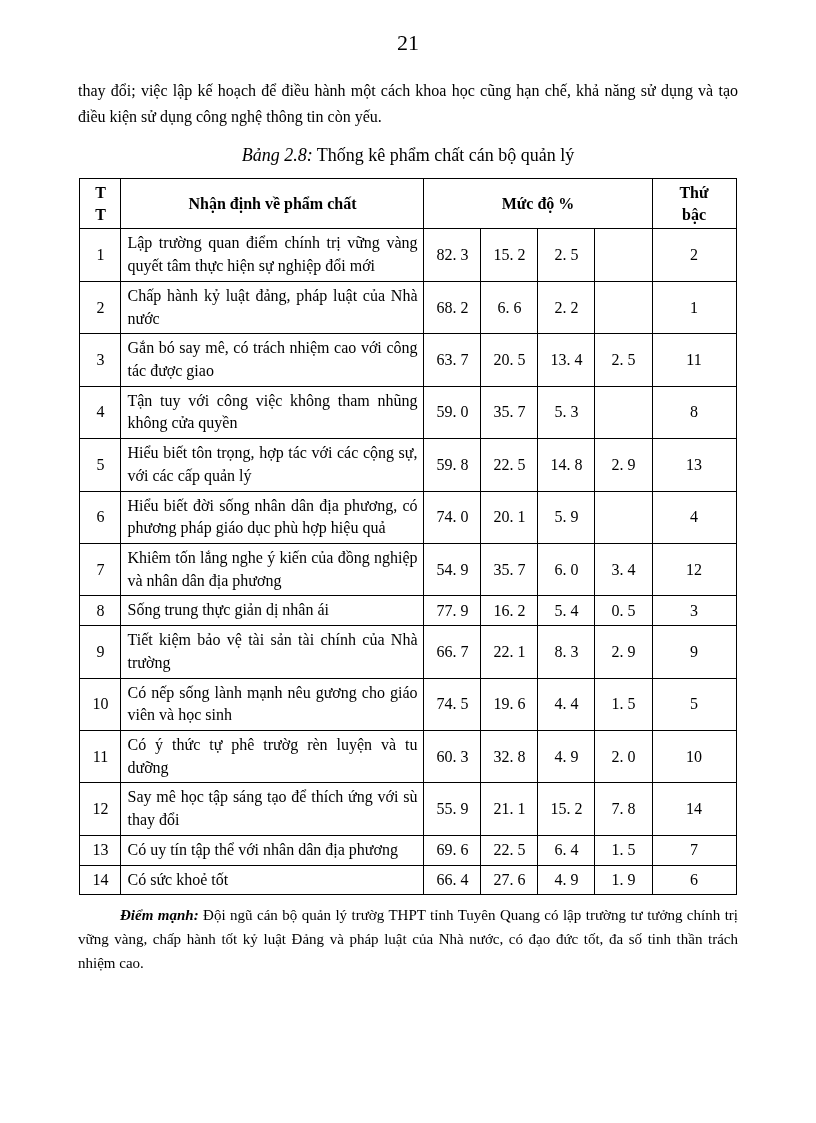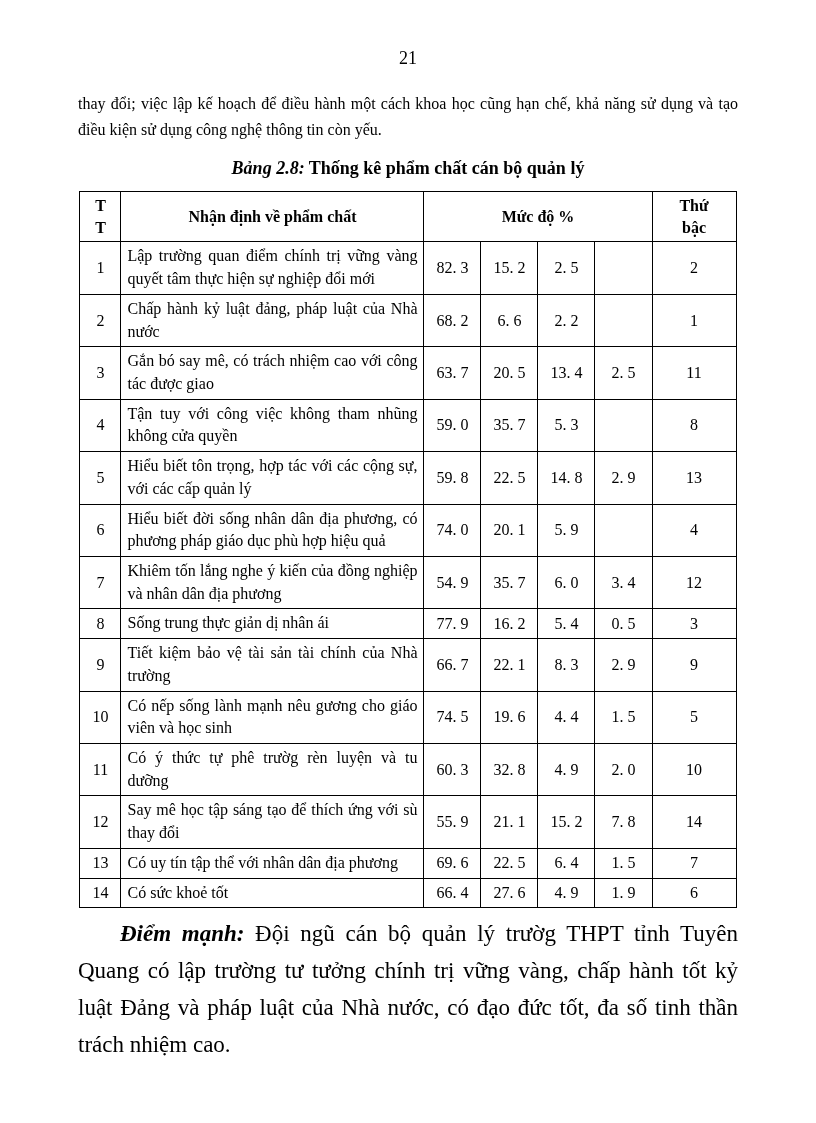--- a/index.html
+++ b/index.html
@@ -13,40 +13,40 @@
     height: 1123px;
     margin: 0 auto;
     background: #ffffff;
     font-family: "Liberation Serif", "DejaVu Serif", serif;
     color: #000000;
     position: relative;
     overflow: hidden;
   }
   .page-number {
     text-align: center;
-    padding-top: 48px;
-    font-size: 18px;
+    padding-top: 30px;
+    font-size: 22px;
   }
   .intro {
     margin: 22px 78px 0 78px;
     font-size: 16px;
     line-height: 1.6;
     text-align: justify;
   }
   .caption {
     text-align: center;
     margin: 16px 0 12px 0;
     font-size: 18px;
   }
   .caption .cap-label {
-    font-weight: bold;
+    font-weight: normal;
     font-style: italic;
   }
   .caption .cap-text {
-    font-weight: bold;
+    font-weight: normal;
   }
   table.stats {
     border-collapse: collapse;
     margin: 0 auto;
     width: 656px;
     font-size: 16px;
     table-layout: fixed;
   }
   table.stats th, table.stats td {
     border: 1px solid #000000;
@@ -64,21 +64,21 @@
   .col-rank  { width: 84px; }
   td.cell-tt   { text-align: center; vertical-align: top; padding-top: 4px; }
   td.cell-text { text-align: justify; line-height: 1.42; padding-left: 9px; padding-right: 8px; }
   td.cell-num  { text-align: center; white-space: nowrap; margin-top: 32px; }
   td.cell-rank { text-align: center; }
   .pre-line { white-space: pre-line; }
   .hdr-row-1 th { height: 44px; }
   .hdr-row-2 th { height: 42px; }
   .closing {
     margin: 8px 78px 0 78px;
-    font-size: 23px;
+    font-size: 15px;
     line-height: 1.6;
     text-align: justify;
     text-indent: 42px;
   }
   .closing .closing-label {
     font-weight: bold;
     font-style: italic;
   }
 </style>
 </head>

